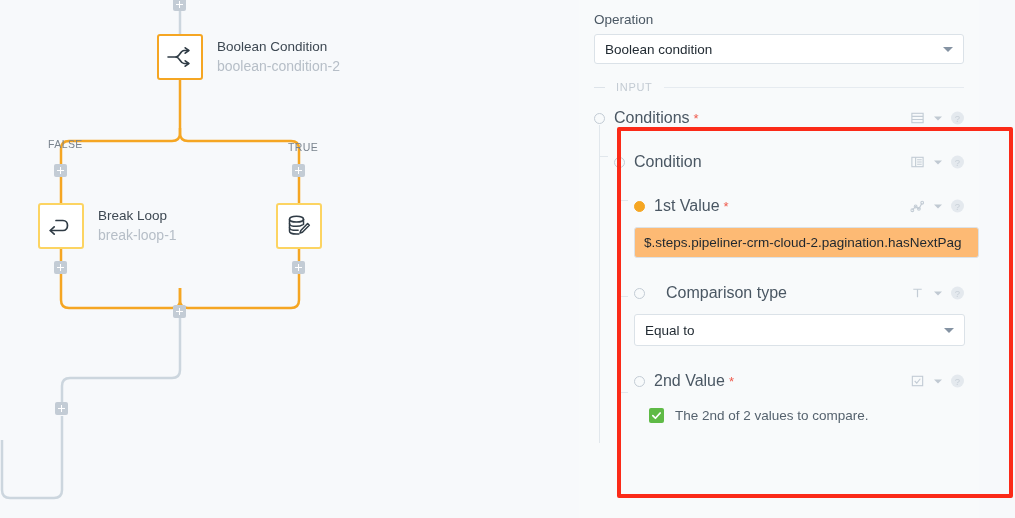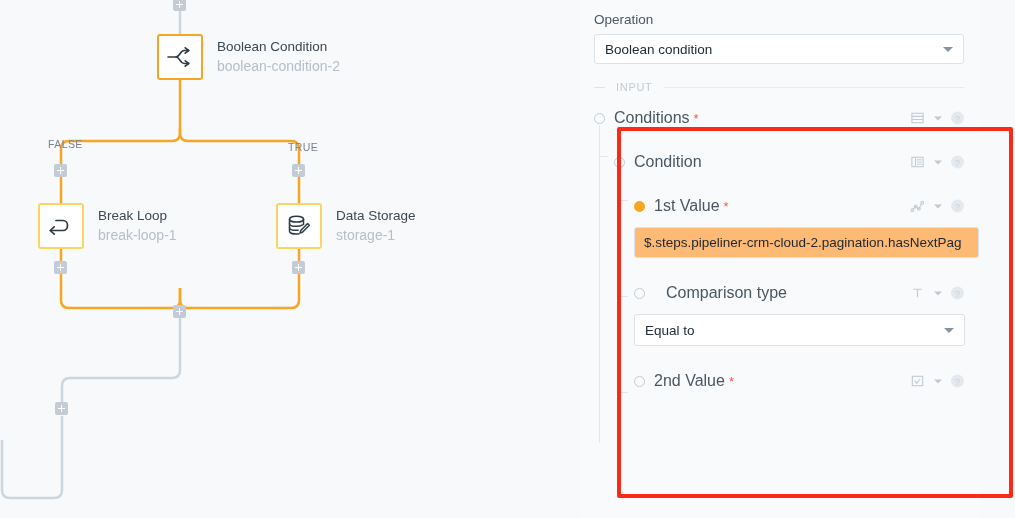--- a/index.html
+++ b/index.html
@@ -271,24 +271,20 @@
       <div class="node-box soft">
         <svg width="24" height="23" viewBox="0 0 24 23">
           <ellipse cx="9.5" cy="4.2" rx="7" ry="2.9" stroke="#2f3b45" stroke-width="1.5" fill="none"></ellipse>
           <path d="M2.5,4.2 L2.5,16.2 C2.5,17.8 5.6,19.1 9.5,19.1 C10.4,19.1 11.2,19.05 12,18.95" stroke="#2f3b45" stroke-width="1.5" fill="none" stroke-linecap="round"></path>
           <path d="M16.5,4.2 L16.5,9.6" stroke="#2f3b45" stroke-width="1.5" fill="none" stroke-linecap="round"></path>
           <path d="M2.5,8.4 C2.5,10 5.6,11.3 9.5,11.3 C12,11.3 14.2,10.75 15.5,9.9" stroke="#2f3b45" stroke-width="1.4" fill="none" stroke-linecap="round"></path>
           <path d="M2.5,12.4 C2.5,14 5.6,15.3 9.5,15.3 C10.1,15.3 10.7,15.27 11.2,15.2" stroke="#2f3b45" stroke-width="1.4" fill="none" stroke-linecap="round"></path>
           <path d="M20.6,8.6 L22.3,10.3 L15.4,17.2 L13,18 L13.8,15.6 Z" stroke="#2f3b45" stroke-width="1.5" fill="none" stroke-linejoin="round"></path>
         </svg>
       </div>
-      <div class="node-text">
-        <div class="node-title">Data Storage</div>
-        <div class="node-sub">storage-1</div>
-      </div>
     </div>
   </div>
 
   <div id="panel-divider"></div>
 
   <div id="panel">
     <div class="panel-inner">
 
       <div class="field-label">Operation</div>
 
@@ -397,20 +393,28 @@
           <span class="row-tools">
             <svg class="type-icon" viewBox="0 0 16 16">
               <rect x="2.5" y="3" width="11" height="10" stroke="#c3ccd5" stroke-width="1.2" fill="none"></rect>
               <polyline points="5,8 7.2,10.2 11,5.6" stroke="#c3ccd5" stroke-width="1.2" fill="none"></polyline>
             </svg>
             <span class="mini-caret"></span>
             <span class="help-dot">?</span>
           </span>
         </div>
 
+        <div class="check-row" style="margin:8px 0 0 55px;">
+          <span class="checkbox">
+            <svg width="11" height="11" viewBox="0 0 12 12">
+              <polyline points="2,6.2 4.8,9 10,3.3" stroke="#ffffff" stroke-width="1.9" fill="none" stroke-linecap="round" stroke-linejoin="round"></polyline>
+            </svg>
+          </span>
+          <span class="check-label">The 2nd of 2 values to compare.</span>
+        </div>
 
       </div>
     </div>
   </div>
 
   <div id="red-box" style="border-color: rgb(251, 42, 24);"></div>
 
 </div>
 
 </body></html>

